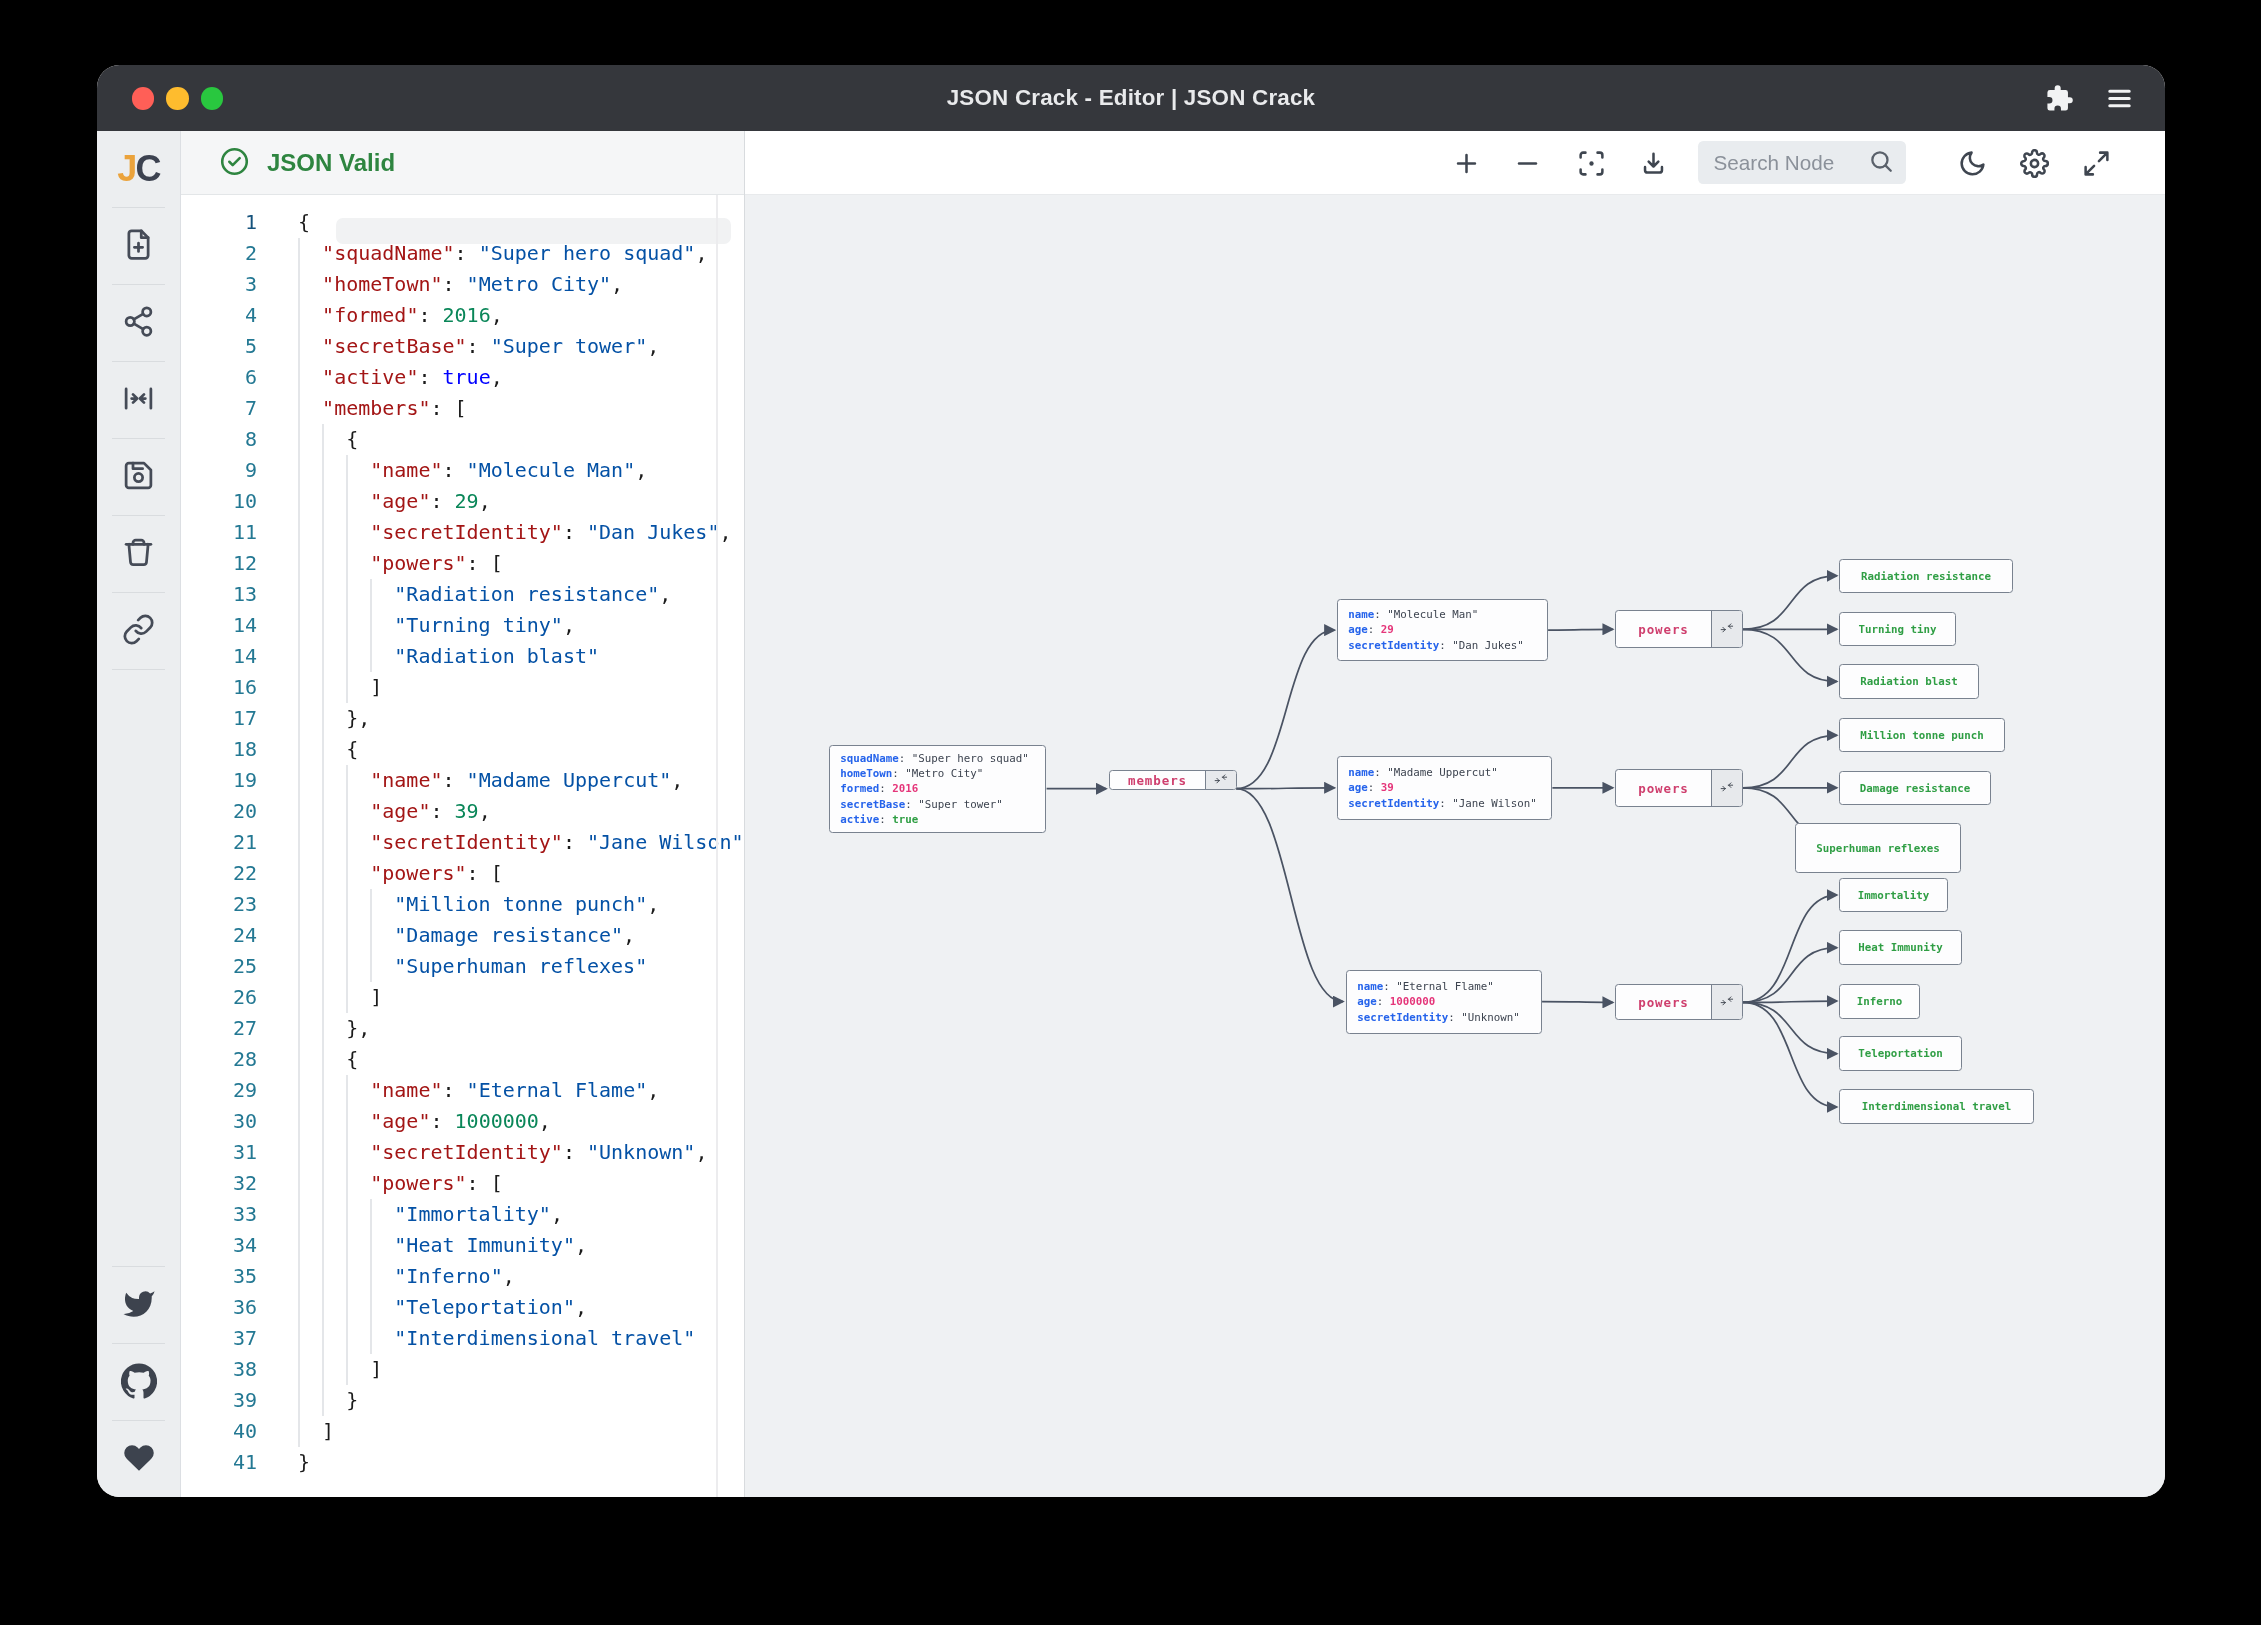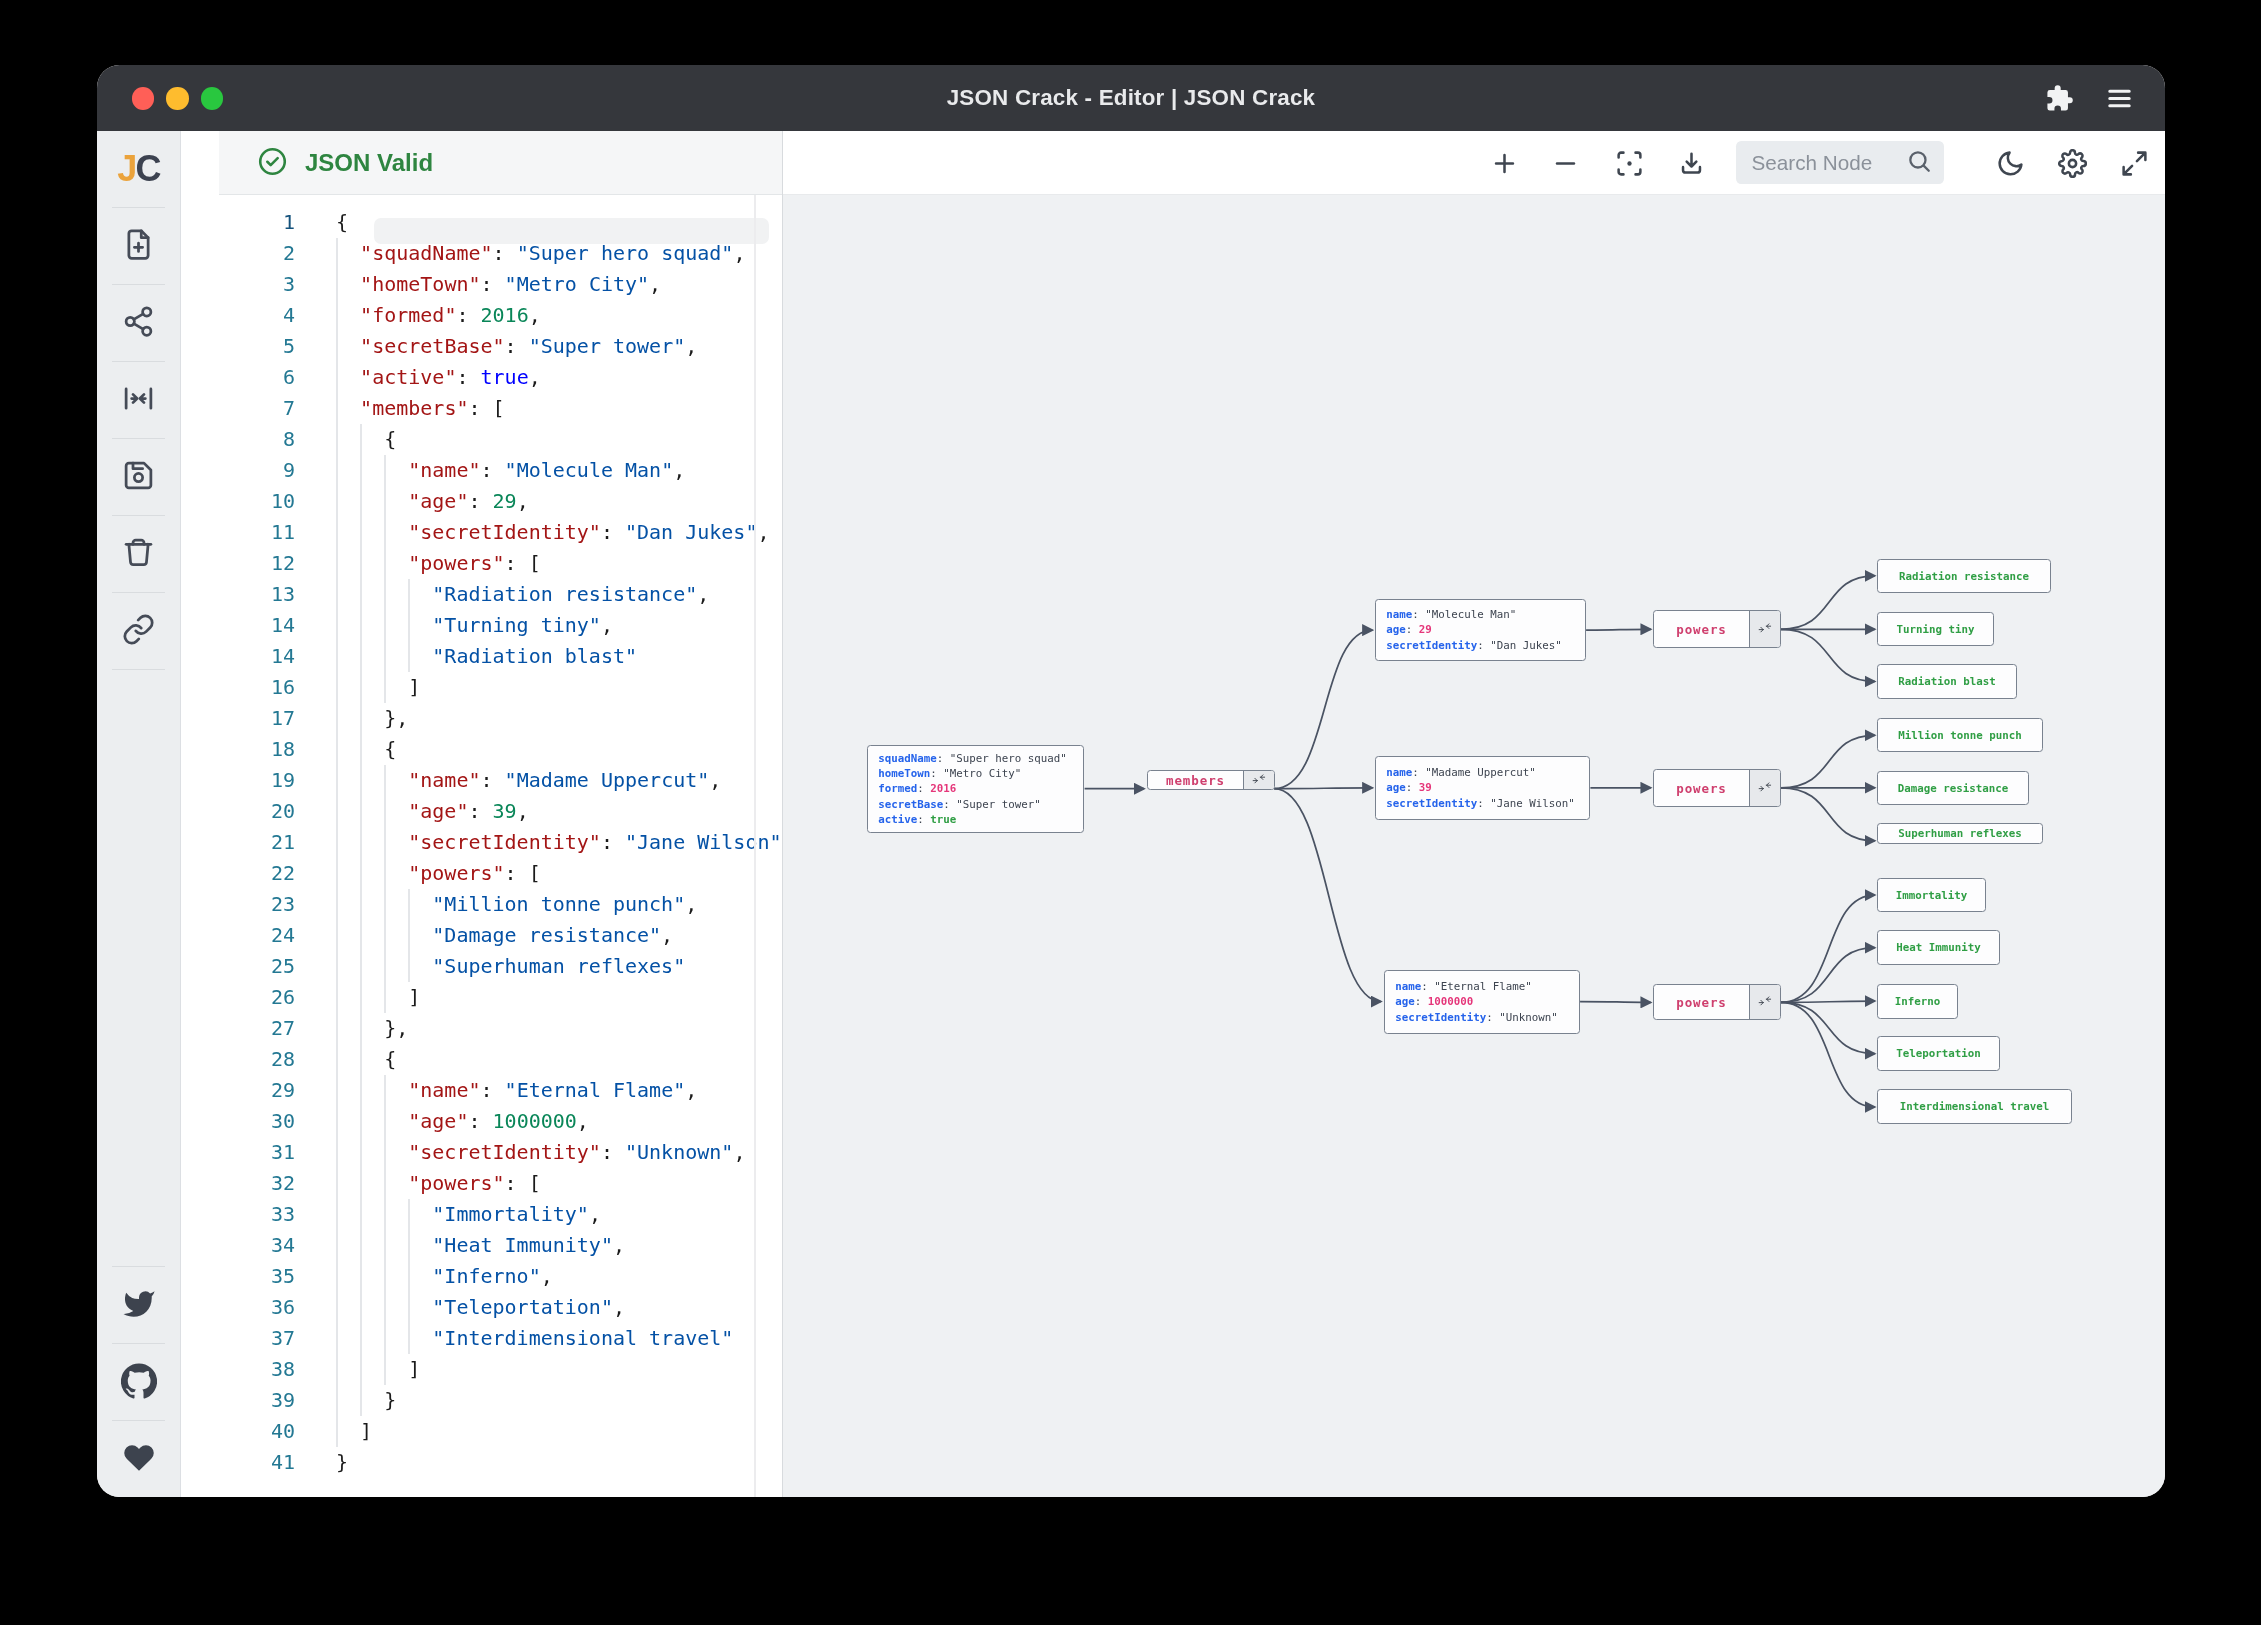--- a/index.html
+++ b/index.html
@@ -22,21 +22,21 @@
   .sidebar { width:84px; background:#eceef0; border-right:1.7px solid #dcdfe3; display:flex; flex-direction:column; align-items:center; position:relative; }
   .side-item { width:84px; height:76px; display:flex; align-items:center; justify-content:center; cursor:pointer; }
   .side-div { width:53px; height:0; border-top:1.7px solid #d9dcdf; }
   .logo { font-weight:bold; font-size:36px; letter-spacing:-1.7px; }
   .logo .j{color:#eba33c;} .logo .c{color:#3c4250;}
   .side-spacer { flex:1; }
   .sideicon { stroke:#454b57; fill:none; stroke-width:2; stroke-linecap:round; stroke-linejoin:round; }
   .sidefill { fill:#3d434e; stroke:none; }
 
   
-  .left-panel { width:564px; flex:none; border-right:1.7px solid #d8dbde; display:flex; flex-direction:column; background:#fff;margin-left:38px; }
+  .left-panel { width:564px; flex:none; border-right:1.7px solid #d8dbde; display:flex; flex-direction:column; background:#fff; }
   .panel-header { height:64px; background:#f5f6f7; border-bottom:1.7px solid #e3e6e8; display:flex; align-items:center; padding-left:38px; gap:17px; flex:none; }
   .valid-label { color:#2e8540; font-size:24px; font-weight:bold; }
   .editor { flex:1; position:relative; overflow:hidden; font-family:"DejaVu Sans Mono","Liberation Mono",monospace; font-size:20px; }
   .curline-box { position:absolute; left:155px; top:23px; width:395px; height:26px; background:#f1f2f3; border-radius:6.9px; }
   .lines { position:absolute; left:0; top:12px; width:100%; }
   .line { display:flex; height:31px; line-height:31px; white-space:pre; }
   .ln-num { width:76px; text-align:right; color:#237893; flex:none; }
   .ln-num.active { color:#15527c; }
   .ln-code { padding-left:41px; }
   .tok.pn { color:#1b1b1b; } .tok.key { color:#a31515; } .tok.str { color:#0451a5; }
@@ -357,21 +357,21 @@
                   <path d="M2 15h7M9 15l-4-4M9 15l-4 4"></path>
                   <path d="M22 9h-7M15 9l4-4M15 9l4 4"></path>
                 </svg></span>
             </button>
           </div>
           <div class="gnode gleaf" style="left: 1094px; top: 364px; width: 174px; height: 34px;">Radiation resistance</div>
           <div class="gnode gleaf" style="left: 1094px; top: 417px; width: 117px; height: 34px;">Turning tiny</div>
           <div class="gnode gleaf" style="left: 1094px; top: 469px; width: 140px; height: 35px;">Radiation blast</div>
           <div class="gnode gleaf" style="left: 1094px; top: 523px; width: 166px; height: 34px;">Million tonne punch</div>
           <div class="gnode gleaf" style="left: 1094px; top: 576px; width: 152px; height: 34px;">Damage resistance</div>
-          <div class="gnode gleaf" style="left: 1094px; top: 628px; width: 166px; height: 21px;">Superhuman reflexes</div>
+          <div class="gnode gleaf" style="left: 1050px; top: 628px; width: 166px; height: 50px;">Superhuman reflexes</div>
           <div class="gnode gleaf" style="left: 1094px; top: 683px; width: 109px; height: 34px;">Immortality</div>
           <div class="gnode gleaf" style="left: 1094px; top: 735px; width: 123px; height: 35px;">Heat Immunity</div>
           <div class="gnode gleaf" style="left: 1094px; top: 789px; width: 81px; height: 35px;">Inferno</div>
           <div class="gnode gleaf" style="left: 1094px; top: 841px; width: 123px; height: 35px;">Teleportation</div>
           <div class="gnode gleaf" style="left: 1094px; top: 894px; width: 195px; height: 35px;">Interdimensional travel</div>
         </div>
     </div>
   </div>
 </div>
 

